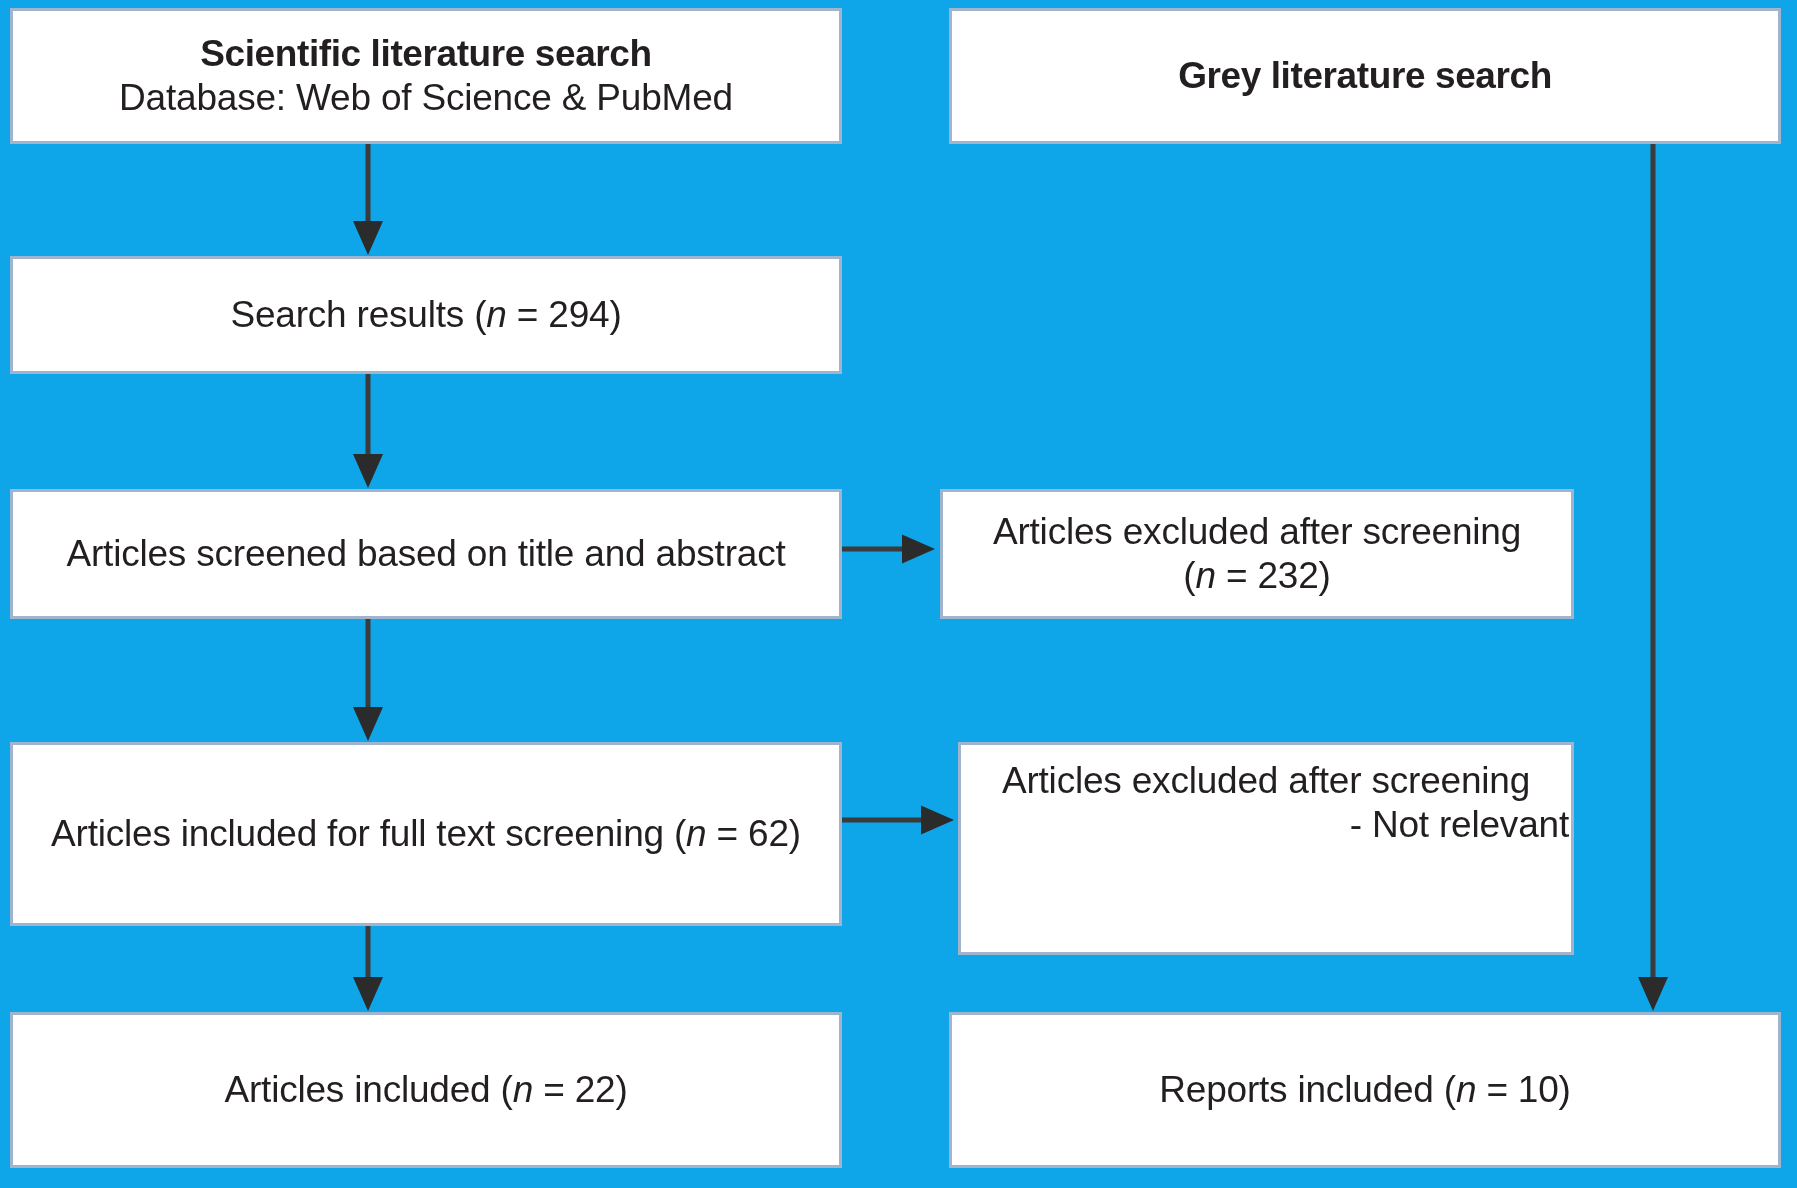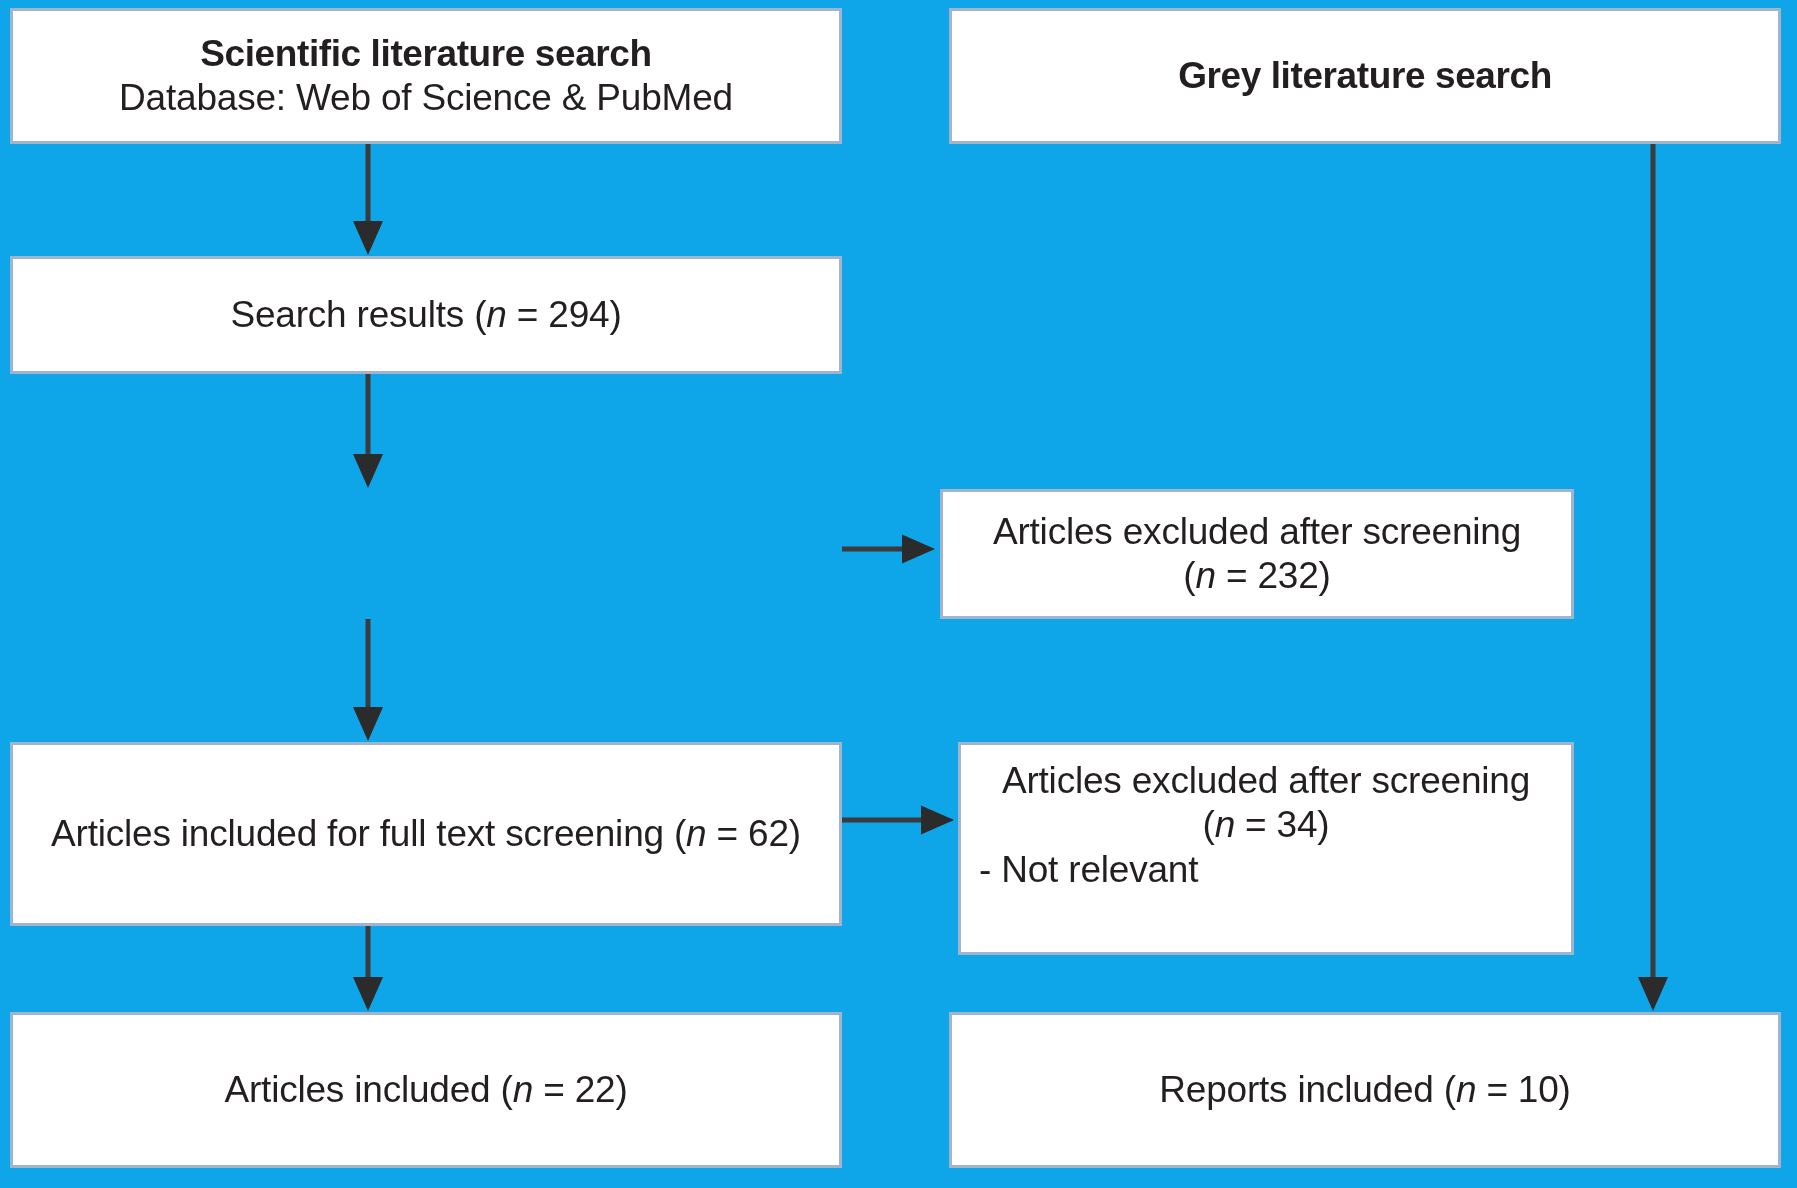--- a/index.html
+++ b/index.html
@@ -45,21 +45,21 @@
     font-size: 37px;
     line-height: 1.20;
     letter-spacing: -0.2px;
     white-space: nowrap;
   }
   .flow-box .line.bold {
     font-weight: bold;
     letter-spacing: -0.4px;
   }
   .flow-box .line.left {
-    text-align: left;
+    text-align: right;
     padding-left: 16px;
   }
   .flow-box.list-box {
     justify-content: flex-start;
     padding-top: 14px;
   }
   .ital {
     font-style: italic;
   }
   
@@ -126,33 +126,35 @@
   </div>
 
   <div class="flow-box" id="box-grey-search">
     <span class="line bold">Grey literature search</span>
   </div>
 
   <div class="flow-box" id="box-search-results">
     <span class="line"><span>Search results (</span><span class="ital">n</span><span> = 294)</span></span>
   </div>
 
+  <div class="flow-box" id="box-screened">
+    <span class="line">Articles screened based on title and abstract</span>
+  </div>
 
   <div class="flow-box" id="box-excluded-1">
     <span class="line">Articles excluded after screening</span>
     <span class="line">(<span class="ital">n</span><span> = 232)</span></span>
   </div>
 
   <div class="flow-box" id="box-fulltext">
     <span class="line"><span>Articles included for full text screening (</span><span class="ital">n</span><span> = 62)</span></span>
   </div>
 
   <div class="flow-box list-box" id="box-excluded-2">
     <span class="line">Articles excluded after screening</span>
-    <span class="line">(<span class="ital">n</span><span> = 34)</span></span>
     <span class="line left">- Not relevant</span>
   </div>
 
   <div class="flow-box" id="box-included">
     <span class="line"><span>Articles included (</span><span class="ital">n</span><span> = 22)</span></span>
   </div>
 
   <div class="flow-box" id="box-reports">
     <span class="line"><span>Reports included (</span><span class="ital">n</span><span> = 10)</span></span>
   </div>

